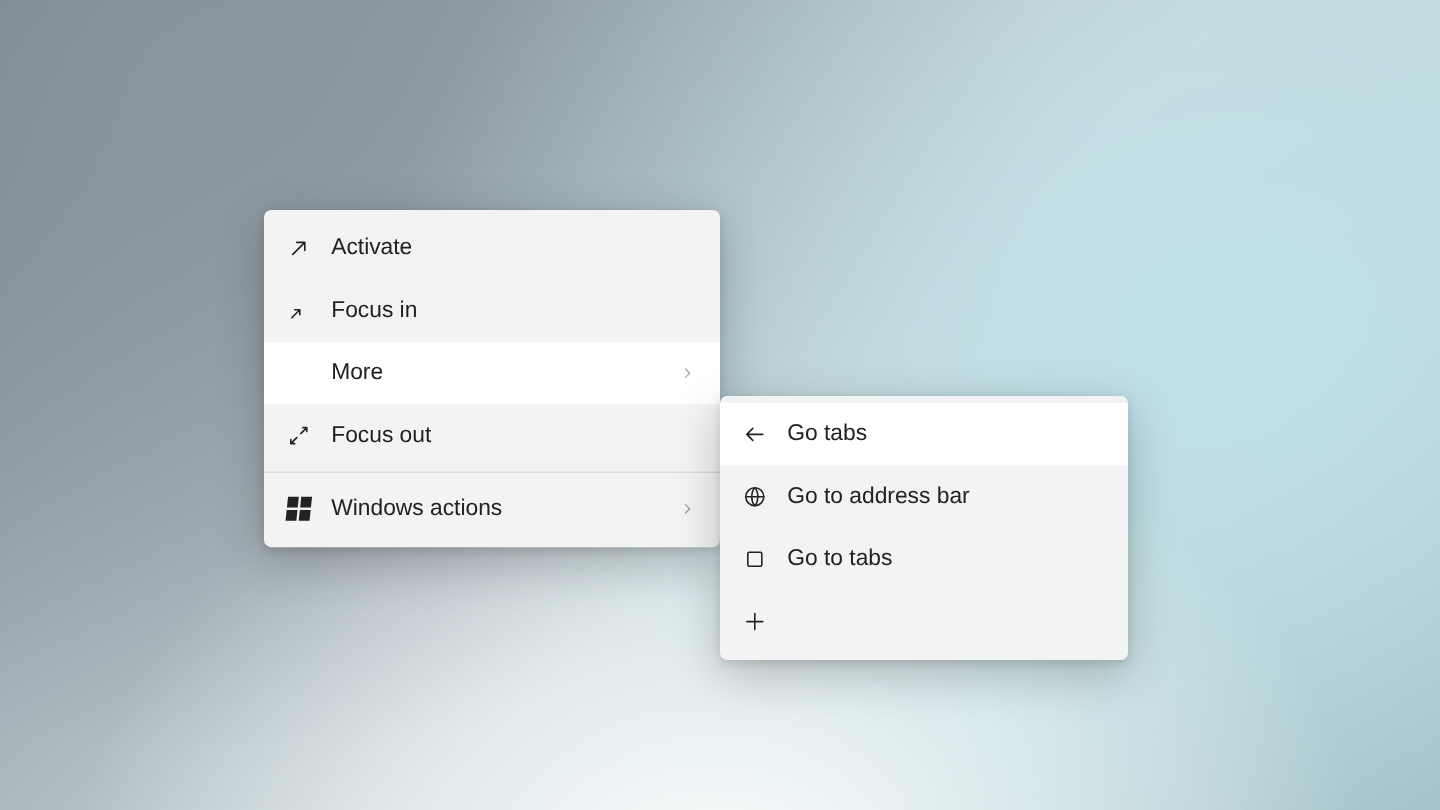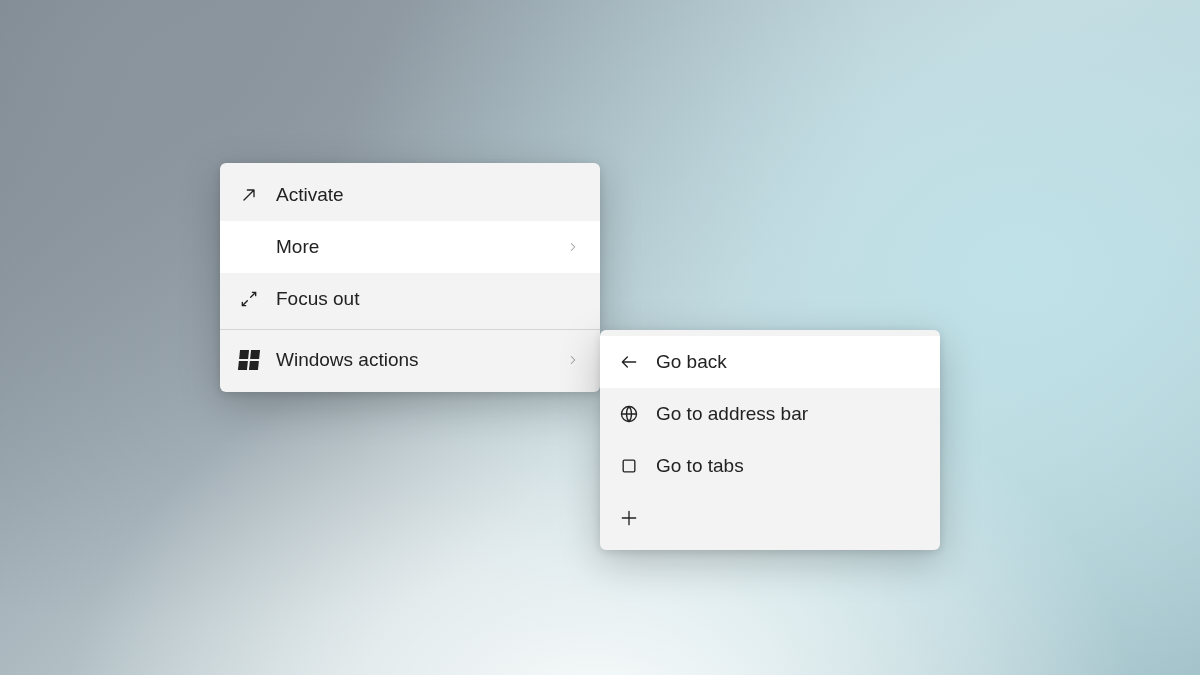--- a/index.html
+++ b/index.html
@@ -25,21 +25,21 @@
   .menu {
     position: absolute;
     background: #f3f3f3;
     border-radius: 6px;
     box-shadow: 0 12px 40px rgba(0,0,0,0.22), 0 2px 8px rgba(0,0,0,0.12);
     padding: 6px 0;
     box-sizing: border-box;
   }
   #menu-main {
     left: 220px;
-    top: 163px;
+    top: 175px;
     width: 380px;
   }
   #menu-sub {
     left: 600px;
     top: 330px;
     width: 340px;
   }
 
   .item {
     display: flex;
@@ -117,20 +117,28 @@
 
   <div class="item">
     <span class="ico">
       <svg viewBox="0 0 24 24">
           <path d="M6 18 L18 6 M10 6 H18 V14"></path>
         </svg>
     </span>
     <span class="lbl">Activate</span>
   </div>
 
+  <div class="item">
+    <span class="ico">
+      <svg viewBox="0 0 24 24">
+          <path d="M5 19 L13 11 M13 16 V11 H8"></path>
+        </svg>
+    </span>
+    <span class="lbl">Focus in</span>
+  </div>
 
   <div class="item hover">
     <span class="ico"></span>
     <span class="lbl">More</span>
     <span class="chev">
       <svg viewBox="0 0 24 24">
           <path d="M9 6 L15 12 L9 18"></path>
         </svg>
     </span>
   </div>
@@ -166,21 +174,21 @@
 </div>
 
 <div class="menu" id="menu-sub">
 
   <div class="item hover">
     <span class="ico">
       <svg viewBox="0 0 24 24">
           <path d="M20 12 H4 M10 6 L4 12 L10 18"></path>
         </svg>
     </span>
-    <span class="lbl">Go back</span>
+    <span class="lbl">Go tabs</span>
   </div>
 
   <div class="item">
     <span class="ico">
       <svg viewBox="0 0 24 24">
         <circle cx="12" cy="12" r="9"></circle>
         <path d="M3 12 H21 M12 3 C8 7 8 17 12 21 M12 3 C16 7 16 17 12 21"></path>
       </svg>
     </span>
     <span class="lbl">Go to address bar</span>

